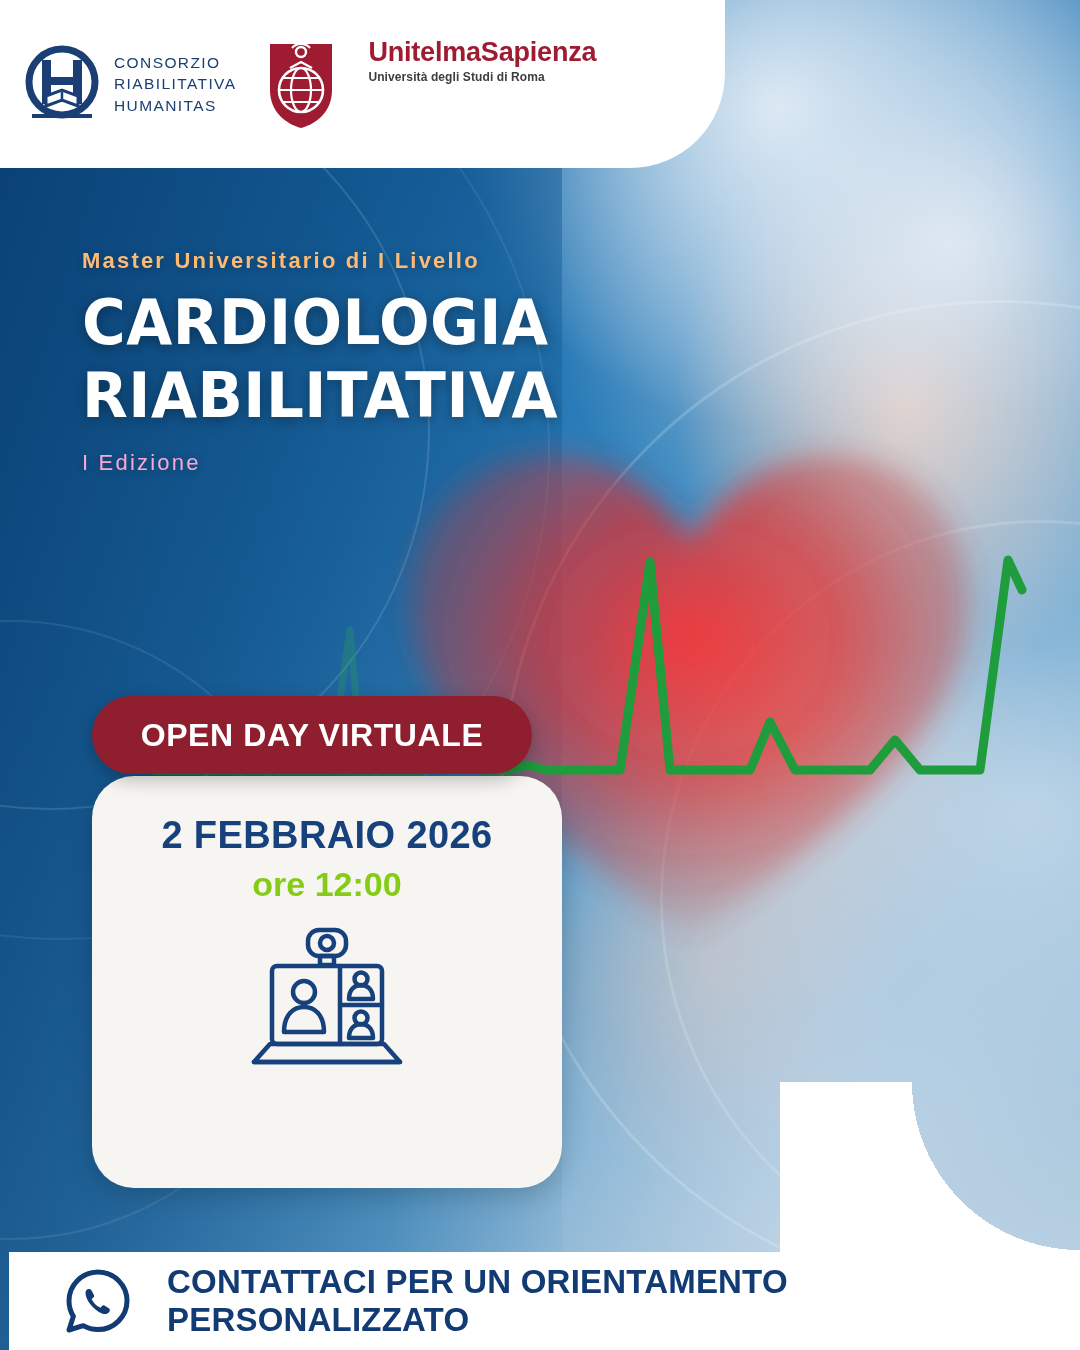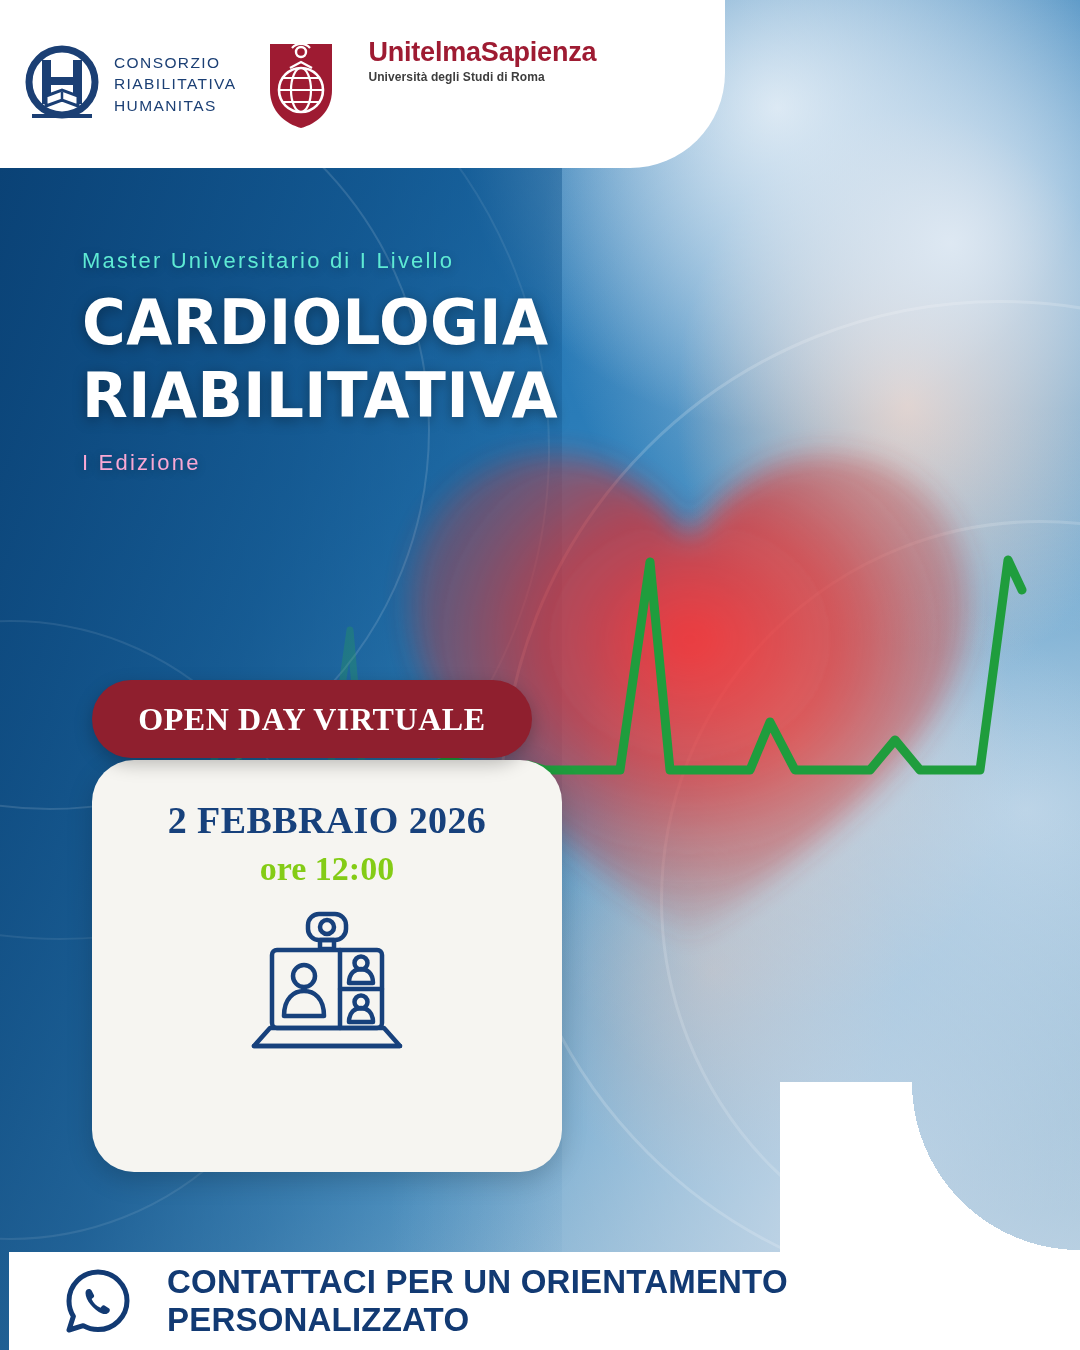--- a/index.html
+++ b/index.html
@@ -117,22 +117,22 @@
   
   .title-block {
     position: absolute;
     left: 82px; top: 248px;
     z-index: 5;
     text-shadow: 0 2px 10px rgba(0,0,0,0.28);
   }
   .eyebrow {
     font-size: 22px;
     letter-spacing: 2.2px;
-    color: #5eead4;
-    font-weight: 400;
+    color: #fdba74;
+    font-weight: 700;
   }
   .main-title {
     margin-top: 12px;
     font-size: 62px;
     font-weight: bold;
     color: #ffffff;
     letter-spacing: 0.5px;
     font-family: "DejaVu Sans", sans-serif;
     transform: scaleX(0.96);
     transform-origin: left center;
@@ -140,21 +140,21 @@
   }
   .edition {
     margin-top: 18px;
     font-size: 22px;
     letter-spacing: 2.2px;
     color: #f9a8d4;
     font-weight: 500;
   }
 
   
-  .card-wrap { position: absolute; left: 92px; top: 680px; z-index: 5; font-family: Liberation Serif, serif; }
+  .card-wrap { position: absolute; left: 92px; top: 696px; z-index: 5; }
   .card-body {
     position: absolute;
     left: 0; top: 80px;
     width: 470px; height: 412px;
     background: #f6f5f1;
     border-radius: 42px;
     box-shadow: 0 8px 26px rgba(0,0,0,0.18);
   }
   .badge {
     position: relative;

